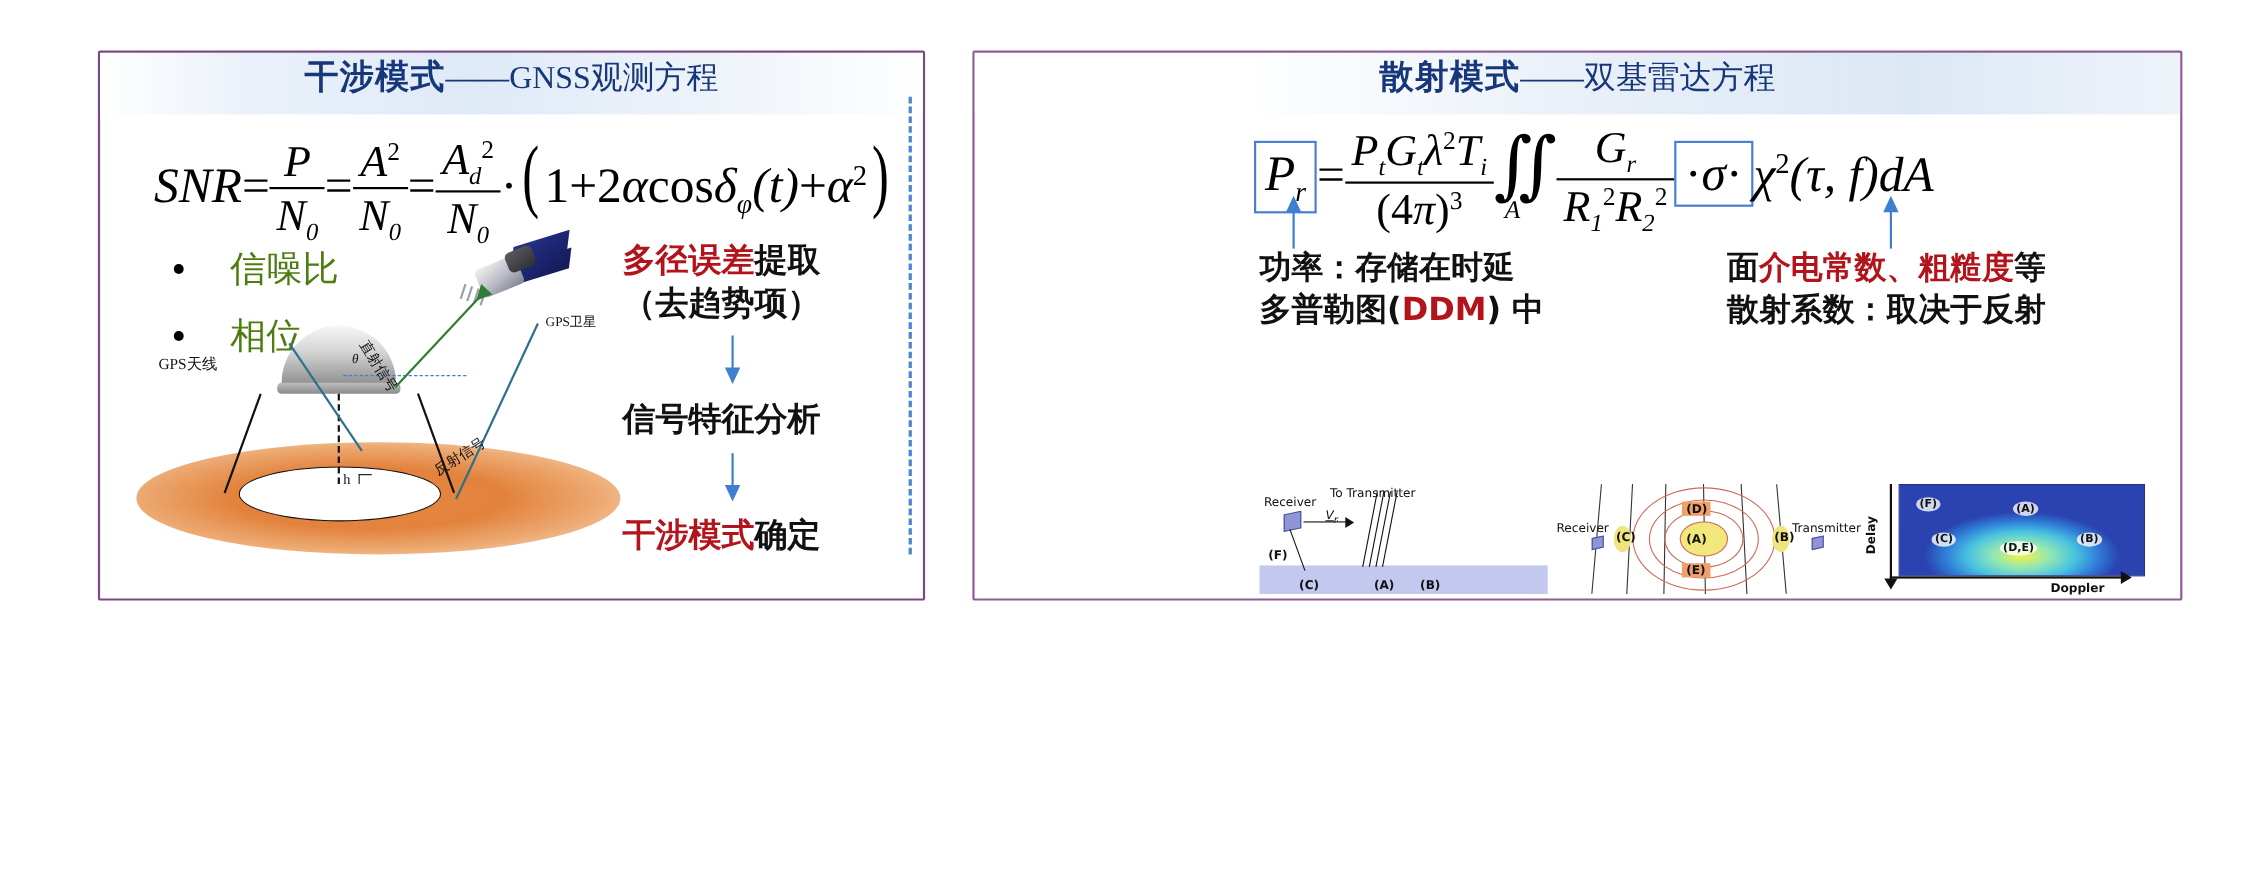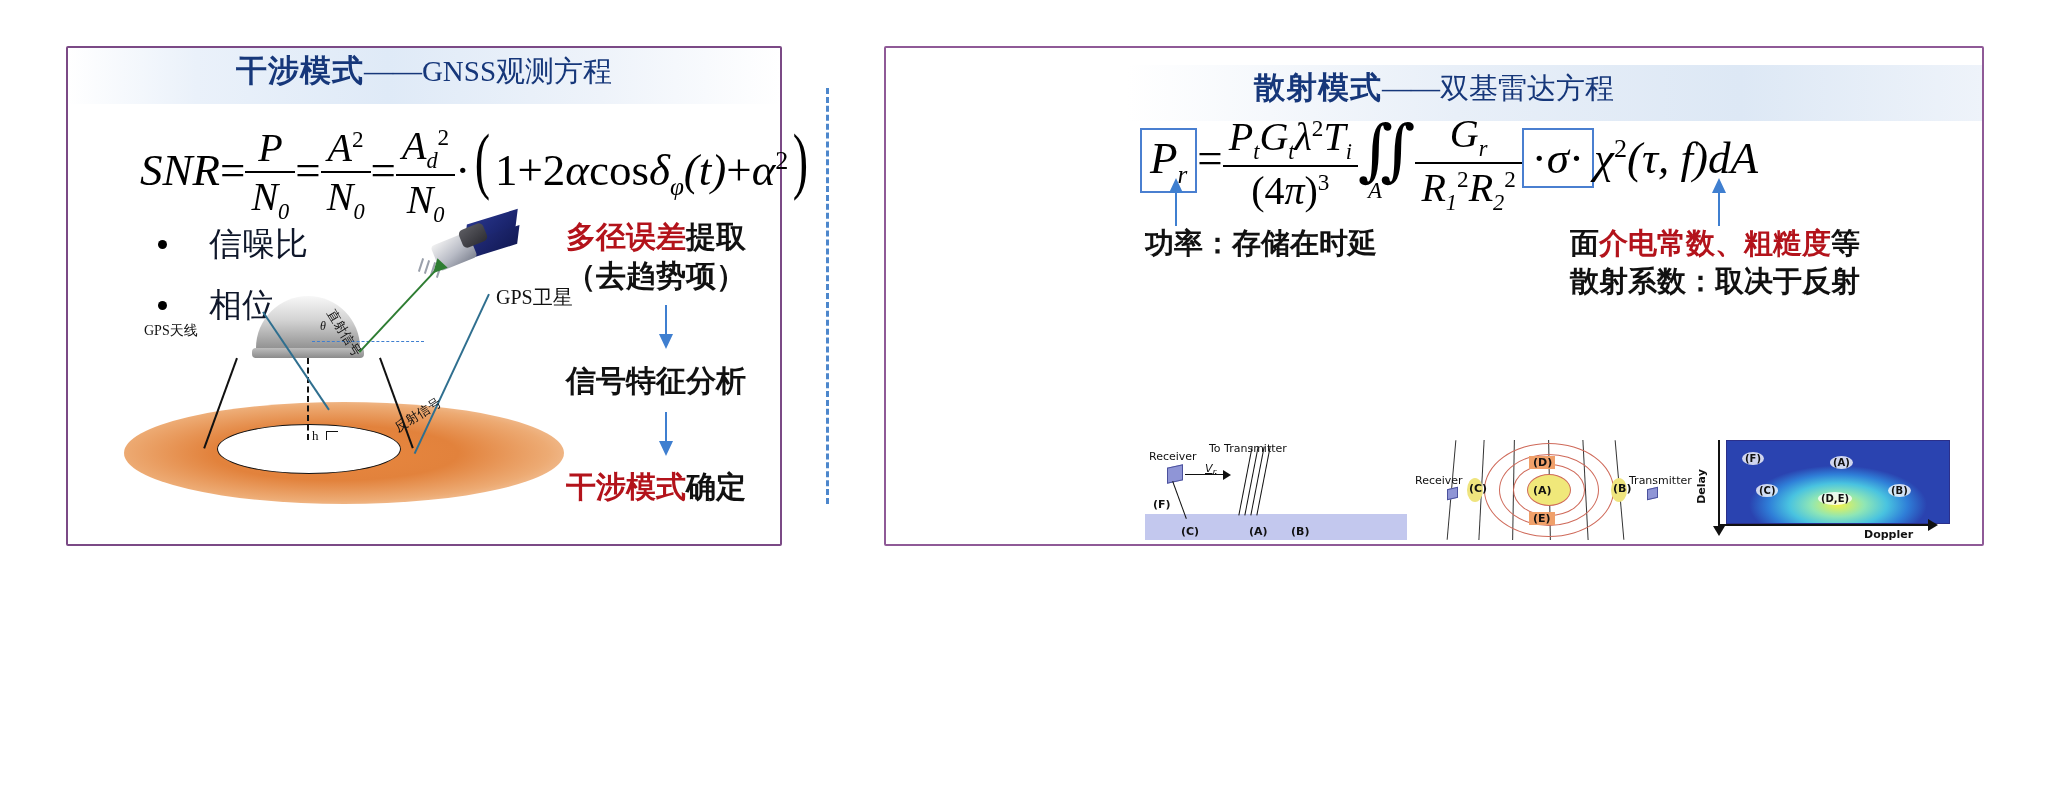--- a/index.html
+++ b/index.html
@@ -9,30 +9,29 @@
     overflow:hidden;position:relative;
   }
   .slide{position:absolute;inset:0;}
 
   
   .panel{
     position:absolute;top:46px;height:496px;
     border:2px solid #7b4a86;border-radius:2px;
     background:#fff;overflow:hidden;
   }
-  .panel-left{left:66px;width:712px;}
+  .panel-left{left:89px;width:712px;padding-left:36px;}
   .panel-right{left:884px;width:1096px;border-color:#8f5a97;}
 
   .panel-head{
     position:absolute;left:0;right:0;top:0;height:56px;
     background:linear-gradient(90deg,#ffffff 0%,#eaf1fa 18%,#dfeaf7 45%,#eef3fa 75%,#ffffff 100%);
   }
   .panel-right .panel-head{
     background:linear-gradient(90deg,#ffffff 0%,#ffffff 22%,#e8eff8 52%,#dde8f5 78%,#eef3fa 100%);
-    margin-top:17px;
   }
   .head-text{
     position:absolute;left:0;right:0;top:7px;text-align:center;
     white-space:nowrap;line-height:1;
   }
   .head-b{
     font-weight:bold;font-size:31px;color:#16377a;
     letter-spacing:1px;
     font-family:"DejaVu Sans","Liberation Sans",sans-serif;
   }
@@ -62,21 +61,21 @@
          transform:scaleX(.62);transform-origin:center;}
 
   
   .eq-left{position:absolute;left:140px;top:118px;font-size:45px;}
   .eq-left .frac{font-size:40px;}
 
   
   .bullets{position:absolute;left:158px;top:220px;}
   .bullet-row{display:flex;align-items:center;height:49px;margin-bottom:12px;}
   .bullet-dot{width:9px;height:9px;border-radius:50%;background:#000;margin-right:42px;}
-  .bullet-label{font-size:33px;color:#0f172a;
+  .bullet-label{font-size:33px;color:#4d7c0f;
     font-family:"DejaVu Sans","Liberation Sans",sans-serif;}
 
   
   .flow{position:absolute;left:566px;top:218px;width:200px;text-align:left;}
   .flow-red{color:#b3131b;font-size:30px;font-weight:600;line-height:1.26;
     font-family:"DejaVu Sans","Liberation Sans",sans-serif;white-space:nowrap;}
   .flow-red .blk{color:#111;font-weight:600;}
   .flow-sub{color:#111;font-size:30px;font-weight:600;line-height:1.3;
     font-family:"DejaVu Sans","Liberation Sans",sans-serif;white-space:nowrap;}
   .flow-black{color:#111;font-size:30px;font-weight:600;white-space:nowrap;
@@ -123,21 +122,21 @@
   .sat-body{position:absolute;left:40px;top:28px;width:40px;height:27px;border-radius:4px;
     background:linear-gradient(160deg,#f2f2f2,#b9bcc6 55%,#7d8290);transform:rotate(-22deg);}
   .sat-cap{position:absolute;left:66px;top:16px;width:26px;height:19px;border-radius:5px;
     background:linear-gradient(160deg,#5c5c62,#2d2d33);transform:rotate(-22deg);}
   .sat-panel1{position:absolute;left:74px;top:6px;width:46px;height:23px;
     background:linear-gradient(140deg,#27348a,#161f63);transform:skewX(-26deg) rotate(-20deg);}
   .sat-panel2{position:absolute;left:78px;top:22px;width:44px;height:20px;
     background:linear-gradient(140deg,#212b78,#121a56);transform:skewX(-26deg) rotate(-20deg);}
   .sat-arr{position:absolute;left:24px;top:48px;width:30px;height:20px;}
   .sat-arr i{position:absolute;width:2px;height:14px;background:#9aa0ab;}
-  .sat-lbl{position:absolute;left:400px;top:78px;font-size:20px;color:#111;
+  .sat-lbl{position:absolute;left:400px;top:78px;font-size:12px;color:#111;
     font-family:"Liberation Serif","DejaVu Serif",serif;white-space:nowrap;}
 
   .ray-direct{position:absolute;left:232px;top:86px;width:1.6px;height:118px;
     background:#2f6f8f;transform:rotate(-34deg);transform-origin:bottom;}
   .ray-direct-lbl{position:absolute;left:222px;top:118px;font-size:13px;color:#111;
     font-family:"DejaVu Sans",sans-serif;transform:rotate(58deg);white-space:nowrap;}
   .ray-refl{position:absolute;left:392px;top:88px;width:1.6px;height:176px;
     background:#2f6f8f;transform:rotate(25deg);transform-origin:top;}
   .ray-green{position:absolute;left:262px;top:146px;width:2.4px;height:118px;
     background:#2e7d32;transform:rotate(-137deg);transform-origin:top;}
@@ -274,20 +273,21 @@
 
   <div class="eq-right math">
     <span class="boxed"><span>P</span><sub class="s">r</sub></span><span class="upr">=</span><span class="frac"><span class="num"><span>P</span><sub class="s">t</sub><span>G</span><sub class="s">t</sub><span>λ</span><sup class="s">2</sup><span>T</span><sub class="s">i</sub></span><span class="den"><span class="upr">(</span><span class="upr">4</span><span>π</span><span class="upr">)</span><sup class="s">3</sup></span></span><span class="iint"><span>∬</span><span class="sublbl">A</span></span><span class="frac"><span class="num"><span>G</span><sub class="s">r</sub></span><span class="den"><span>R</span><sub class="s">1</sub><sup class="s">2</sup><span>R</span><sub class="s">2</sub><sup class="s">2</sup></span></span><span class="boxed"><span class="upr">·</span><span>σ</span><span class="upr">·</span></span><span>χ</span><sup class="s">2</sup><span>(τ, f)</span><span>dA</span>
   </div>
 
   <div class="updn" style="left:1163px;top:178px;"></div>
   <div class="updn" style="left:1706px;top:178px;"></div>
 
   <div class="cap" style="left:1145px;top:224px;">
     <div>功率：存储在时延</div>
+    <div><span>多普勒图(</span><span class="r">DDM</span><span>) 中</span></div>
   </div>
   <div class="cap" style="left:1570px;top:224px;">
     <div><span>面</span><span class="r">介电常数、粗糙度</span><span>等</span></div>
     <div>散射系数：取决于反射</div>
   </div>
 
   <div class="dg dg1">
     <div class="dg-box">
       <div class="water"></div>
       <div class="rxcube" style="left:22px;top:26px;"></div>

